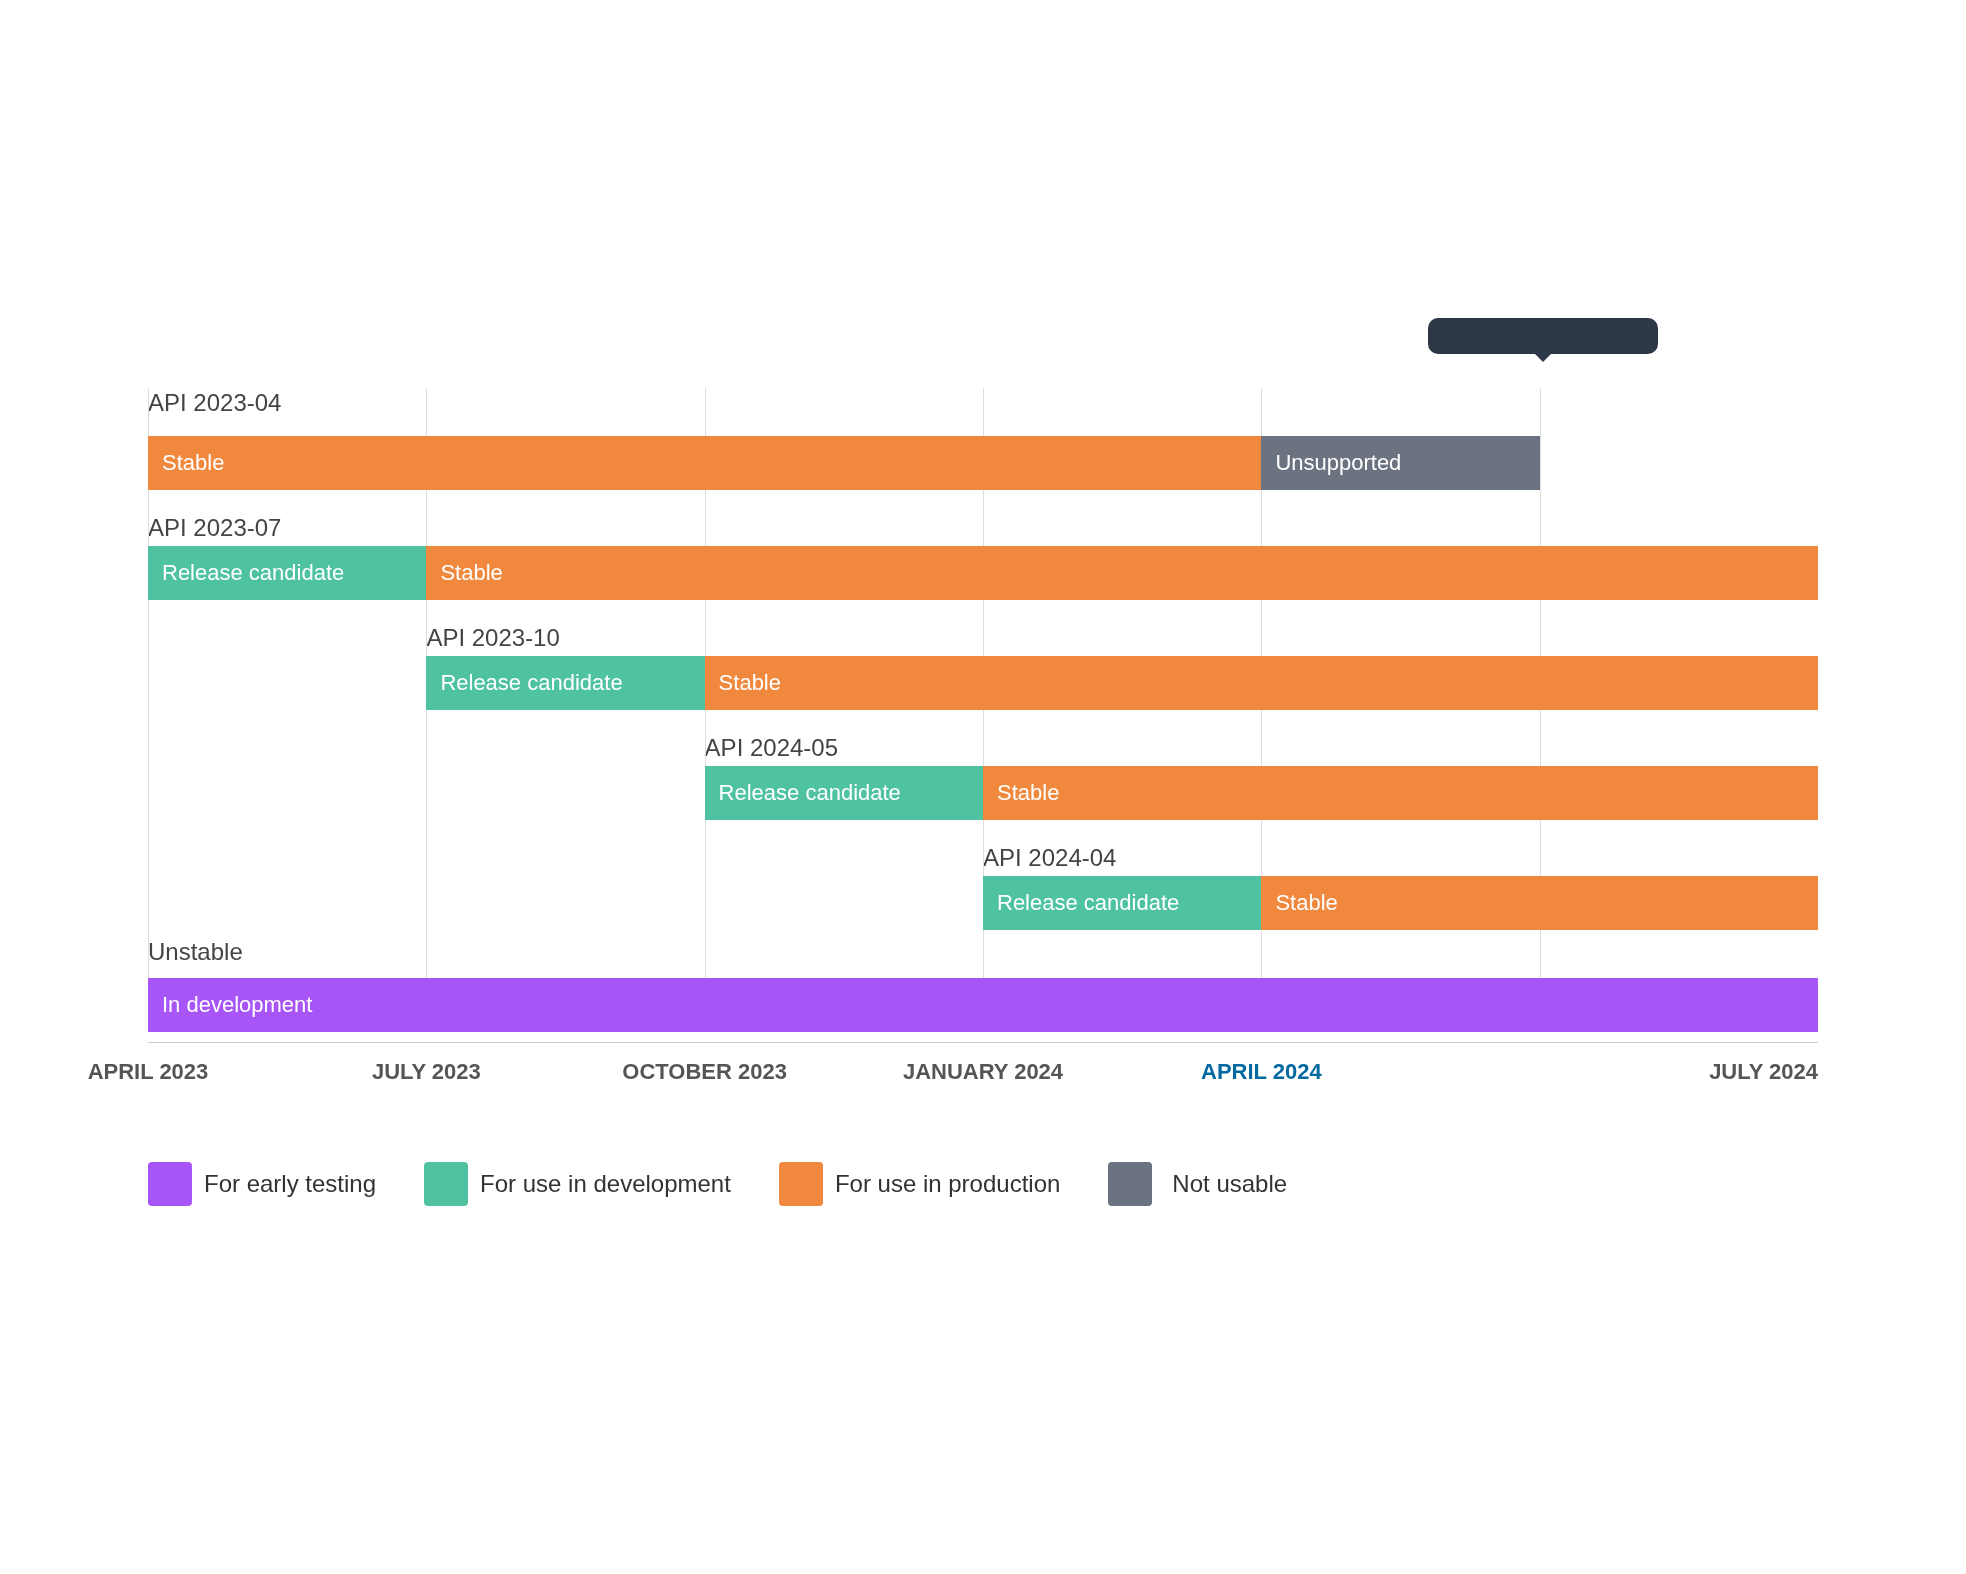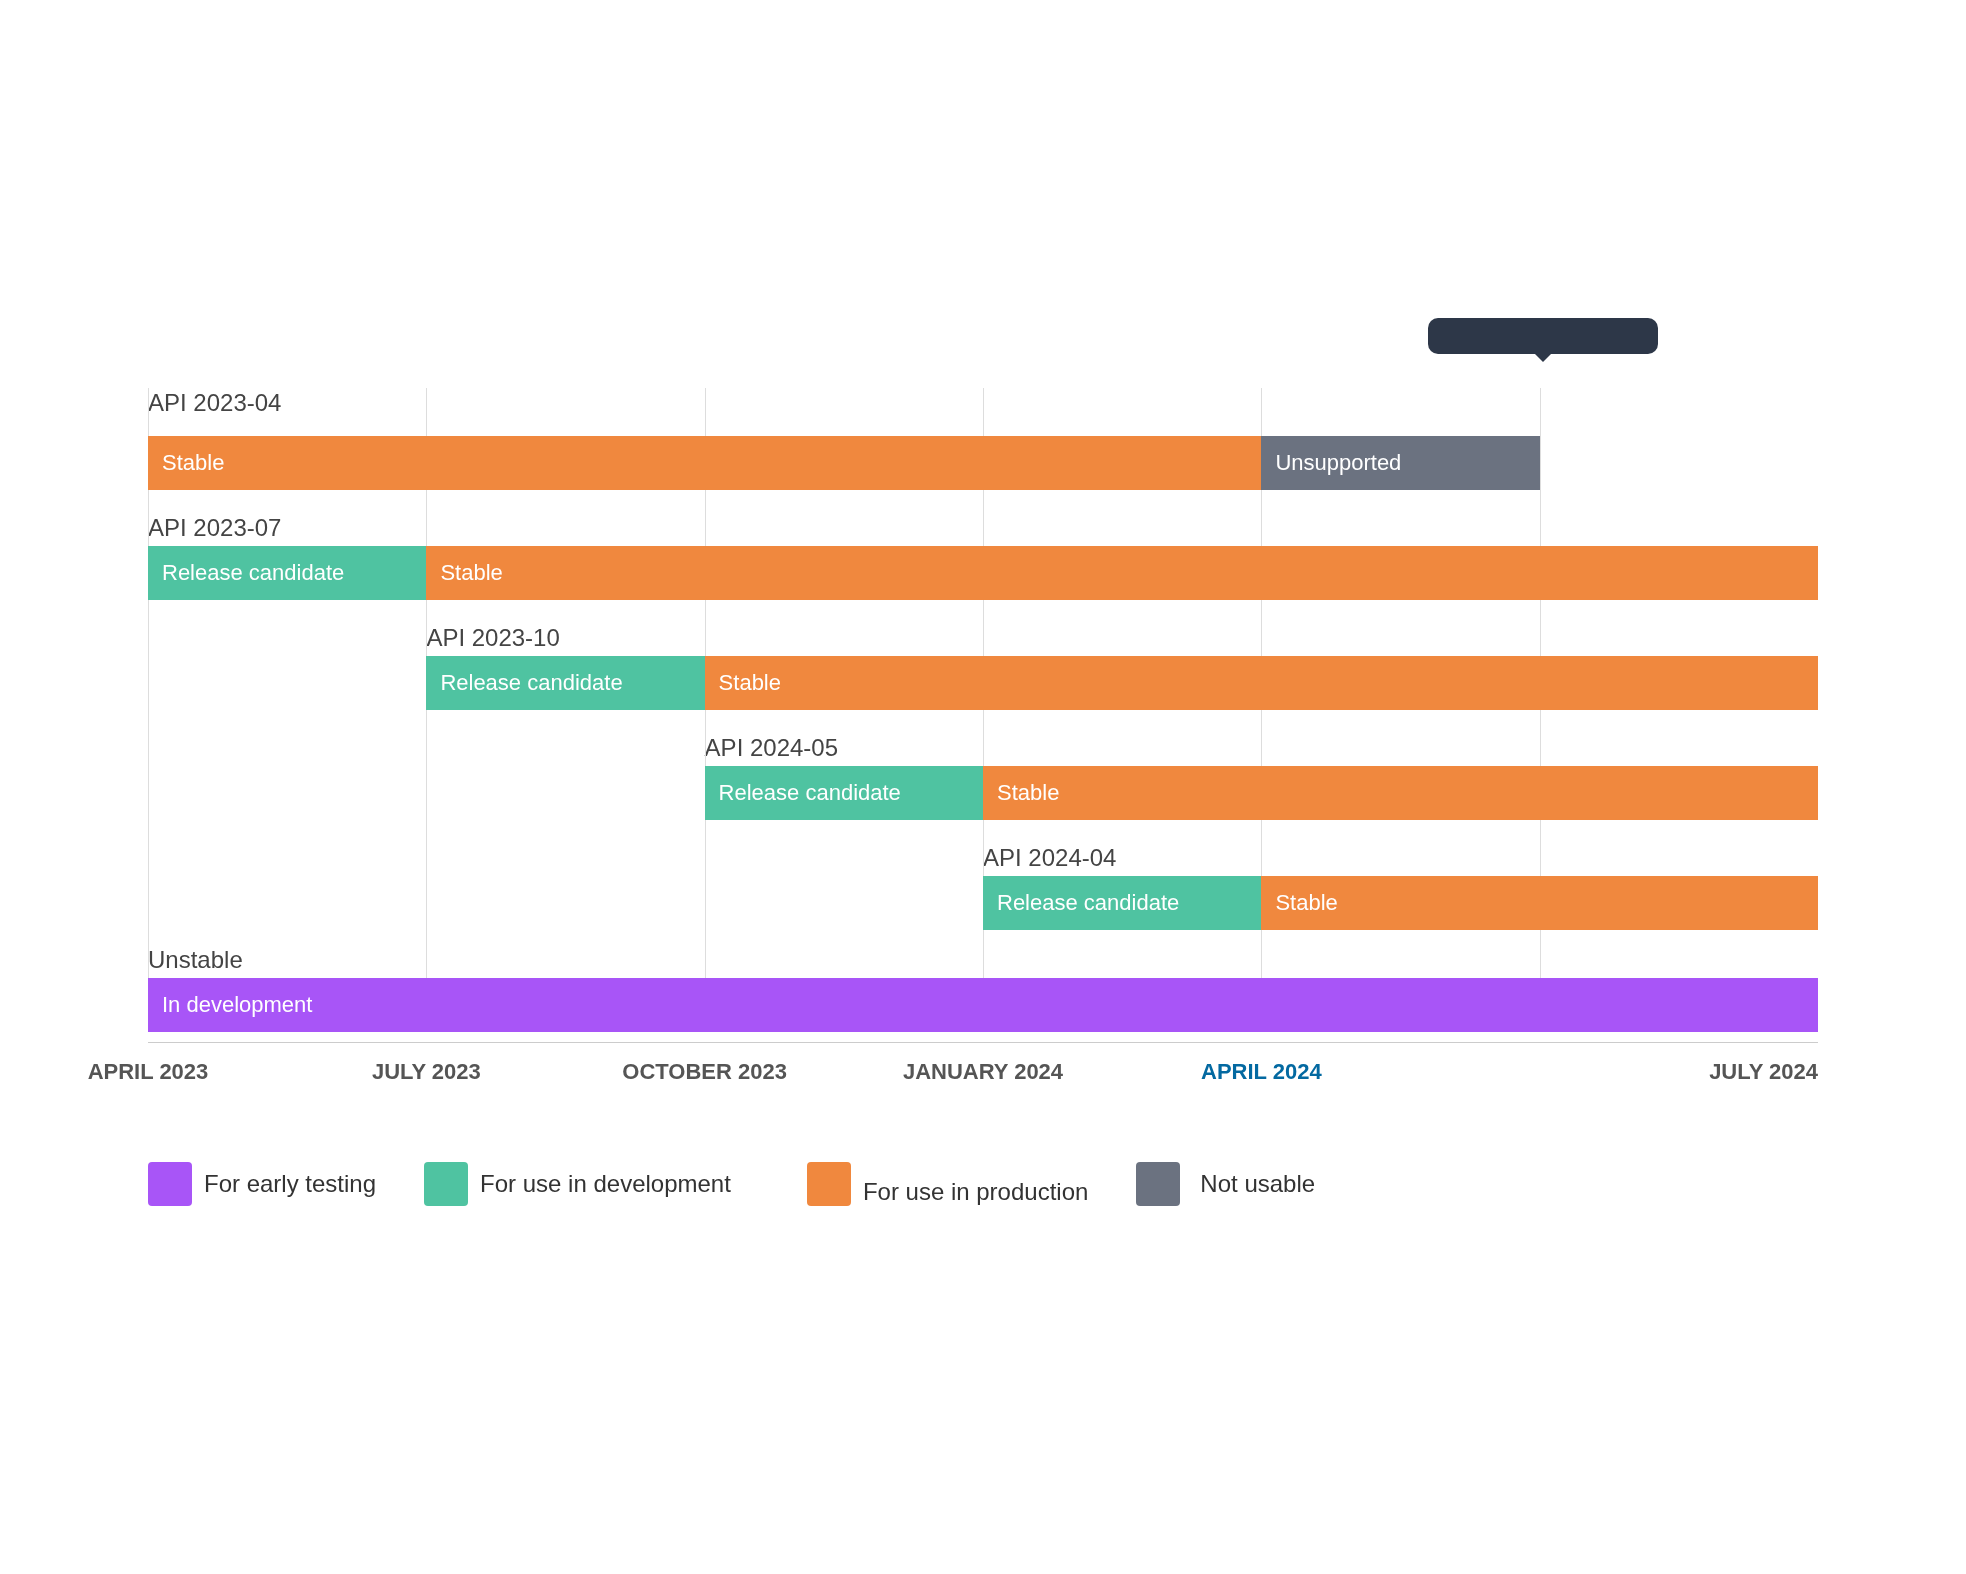--- a/index.html
+++ b/index.html
@@ -118,21 +118,21 @@
           <div style="height: 48px; display: flex; align-items: flex-end; padding-bottom: 4px; padding-left: calc(50% + 0px);">
             <span style="font-size: 24px; color: rgb(68, 68, 68);">API 2024-04</span>
           </div>
           <div style="position: relative; height: 54px; margin-bottom: 8px;">
             <div style="position: absolute; top: 0px; height: 54px; left: 50%; width: 16.67%; display: flex; align-items: center; padding-left: 14px; font-size: 22px; color: rgb(255, 255, 255); white-space: nowrap; background: rgb(79, 195, 161);">Release candidate</div>
             <div style="position: absolute; top: 0px; height: 54px; left: 66.67%; width: 33.33%; display: flex; align-items: center; padding-left: 14px; font-size: 22px; color: rgb(255, 255, 255); white-space: nowrap; background: rgb(240, 136, 62);">Stable</div>
           </div>
         </div>
 
       <div id="unstable-section">
-          <div style="height: 40px; display: flex; align-items: flex-end; padding-bottom: 4px;">
+          <div style="height: 40px; display: flex; align-items: flex-start; padding-bottom: 4px;">
             <span style="font-size: 24px; color: rgb(68, 68, 68);">Unstable</span>
           </div>
           <div style="position: relative; height: 36px; margin-bottom: 8px; text-align: center;">
             <div style="position: absolute; top: 0px; height: 54px; left: 0px; width: 100%; display: flex; align-items: center; padding-left: 14px; font-size: 22px; color: rgb(255, 255, 255); background: rgb(168, 85, 247); white-space: nowrap;">In development</div>
           </div>
         </div>
     </div>
 
     <div class="x-axis" id="x-axis" style="position: relative; border-top: 1px solid rgb(204, 204, 204); padding-top: 16px; margin-top: 28px; height: 60px;">
         <div style="position: absolute; left: 0px; font-size: 22px; font-weight: 700; color: rgb(85, 85, 85); text-transform: uppercase; transform: translateX(-50%); white-space: nowrap;">APRIL 2023</div>
@@ -146,21 +146,21 @@
 
   <div class="legend" id="legend">
       <div style="display: flex; align-items: center; gap: 12px; font-size: 24px; color: rgb(51, 51, 51);">
         <div style="width: 44px; height: 44px; border-radius: 4px; background: rgb(168, 85, 247); flex-shrink: 0;"></div>
         <span>For early testing</span>
       </div>
       <div style="display: flex; align-items: center; gap: 12px; font-size: 24px; color: rgb(51, 51, 51);">
         <div style="width: 44px; height: 44px; border-radius: 4px; background: rgb(79, 195, 161); flex-shrink: 0;"></div>
         <span>For use in development</span>
       </div>
-      <div style="display: flex; align-items: flex-end; gap: 12px; font-size: 24px; color: rgb(51, 51, 51); margin-left: 28px;">
+      <div style="display: flex; align-items: center; gap: 12px; font-size: 24px; color: rgb(51, 51, 51);">
         <div style="width: 44px; height: 44px; border-radius: 4px; background: rgb(240, 136, 62); flex-shrink: 0;"></div>
         <span>For use in production</span>
       </div>
       <div style="display: flex; align-items: center; gap: 20px; font-size: 24px; color: rgb(51, 51, 51);">
         <div style="width: 44px; height: 44px; border-radius: 4px; background: rgb(107, 114, 128); flex-shrink: 0;"></div>
         <span>Not usable</span>
       </div>
     </div>
 </div>
 

